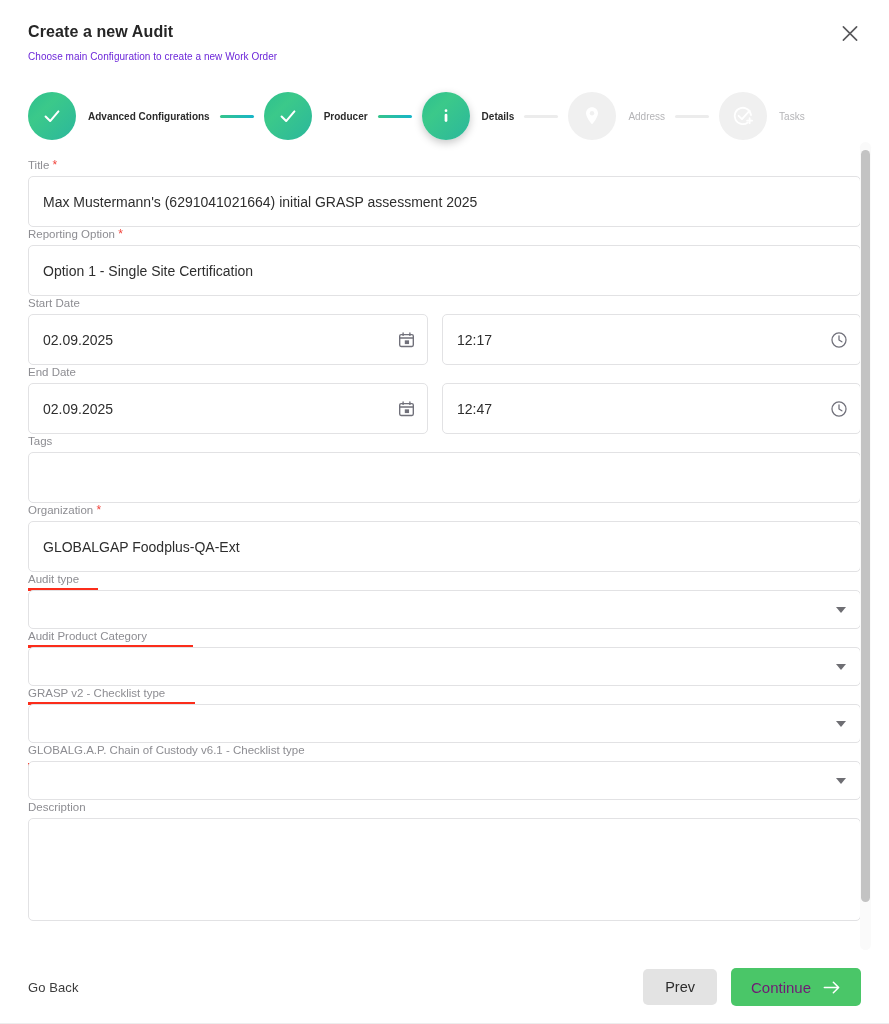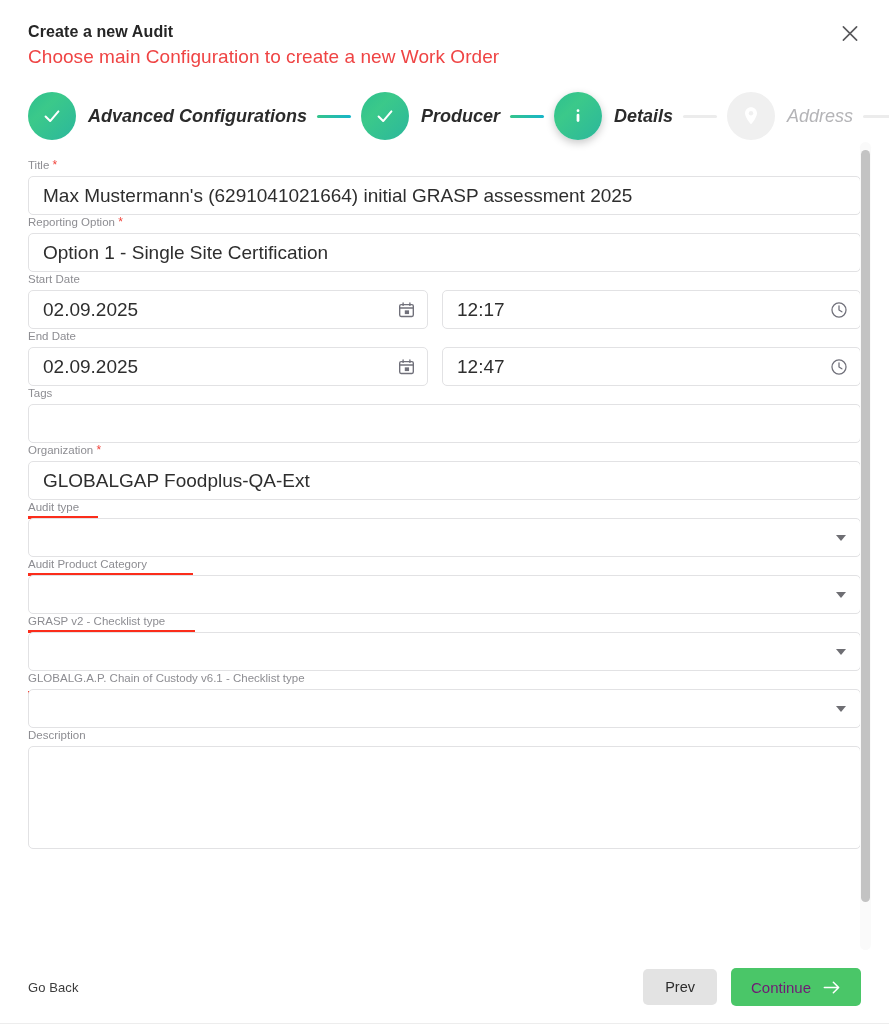--- a/index.html
+++ b/index.html
@@ -18,21 +18,21 @@
     flex-direction: column;
   }
 
   
   .header { padding: 22px 28px 0 28px; position: relative; }
   .modal-title {
     font-size: 16px; font-weight: bold; color: #262626;
     letter-spacing: 0.1px; line-height: 20px;
   }
   .modal-subtitle {
-    font-size: 19px; color: #ef4444; margin-top: 6px;
+    font-size: 10px; color: #6d28d9; margin-top: 6px;
     line-height: 18px; letter-spacing: 0.05px;
   }
   .close-btn {
     position: absolute; top: 18px; right: 24px;
     width: 30px; height: 30px; display: flex;
     align-items: center; justify-content: center;
     cursor: pointer; background: none; border: none;
   }
   .close-btn svg { display: block; }
 
@@ -50,22 +50,22 @@
   }
   .step-circle.done,
   .step-circle.active {
     background: linear-gradient(135deg, #2dbf8f 0%, #3bc98a 35%, #2bb79c 100%);
   }
   .step-circle.active {
     box-shadow: 0 3px 9px rgba(0,0,0,0.22);
   }
   .step-circle.pending { background: #f0f0f0; }
   .step-label {
-    font-size: 18px; font-weight: bold; color: #2b2b2b;
-    margin-left: 12px; white-space: nowrap; font-style: italic;
+    font-size: 10px; font-weight: bold; color: #2b2b2b;
+    margin-left: 12px; white-space: nowrap;
   }
   .step-label.pending { color: #b4b4b7; font-weight: normal; }
   .connector {
     width: 34px; height: 3px; border-radius: 2px;
     margin: 0 10px; flex: 0 0 34px;
   }
   .connector.filled { background: linear-gradient(90deg, #35c48b, #17b5c9); }
   .connector.empty  { background: #ececec; }
 
   
@@ -76,23 +76,23 @@
     overflow: hidden;
   }
   .form { padding-top: 16px; }
   .field { position: relative; }
   .label {
     font-size: 11.5px; color: #8d8d92;
     margin-bottom: 4px; display: block; line-height: 14px;
   }
   .req { color: #f1453d; font-size: 12px; }
   .input {
-    width: 100%; height: 39px;
+    width: 100%; height: 51px;
     border: 1px solid #e2e2e4; border-radius: 5px;
-    background: #fff; font-size: 19px; color: #2e2e2e;
+    background: #fff; font-size: 14px; color: #2e2e2e;
     padding: 0 14px; line-height: 37px;
     font-family: "Liberation Sans", sans-serif;
     outline: none;
   }
   .row2 { display: flex; gap: 14px; }
   .col-date { flex: 0 0 400px; position: relative; border-radius: 19px; }
   .col-time { flex: 1 1 auto; position: relative; border-radius: 15px; }
   .field-icon {
     position: absolute; right: 13px; top: 50%;
     transform: translateY(-50%);

